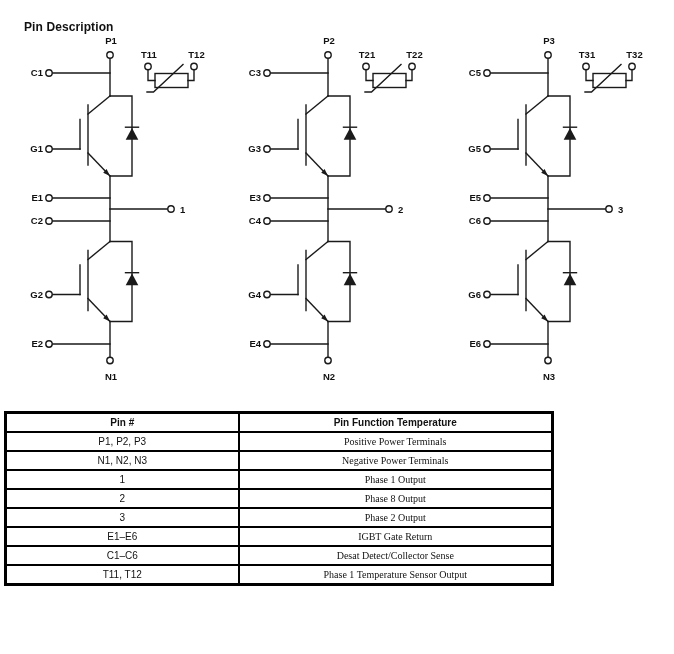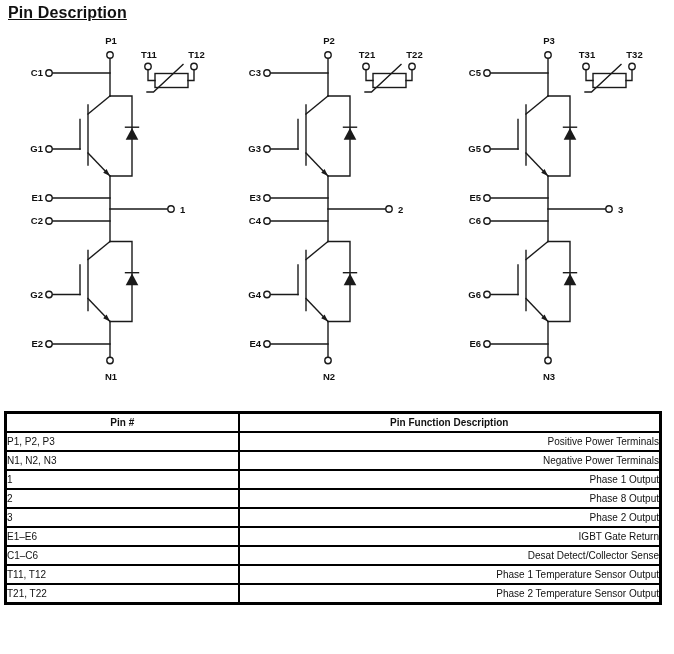--- a/index.html
+++ b/index.html
@@ -1,44 +1,44 @@
 <!DOCTYPE html>
 <html><head>
 <meta charset="utf-8">
 <style>
   html,body{margin:0;padding:0;background:#fff;}
   .page{
     position:relative;width:674px;height:654px;background:#fff;overflow:hidden;
     font-family:"Liberation Sans",sans-serif;color:#111;
   }
   .title{
-    position:absolute;left:8px;top:4px;margin:0;
-    font-size:16px;font-weight:bold;color:#111;letter-spacing:.1px;text-decoration:underline;
+    position:absolute;left:8px;top:4px;margin:16px;
+    font-size:12px;font-weight:bold;color:#111;letter-spacing:.1px;
   }
   svg.diagram{position:absolute;left:0;top:0;}
   
   .ln{stroke:#1a1a1a;stroke-width:1.4;fill:none;stroke-linecap:square;}
   .tc{stroke:#1a1a1a;stroke-width:1.4;fill:#fff;}
   .blk{fill:#1a1a1a;stroke:none;}
   .lbl{font-family:"Liberation Sans",sans-serif;font-size:9.5px;font-weight:bold;fill:#111;}
   .mid{text-anchor:middle;}
   .end{text-anchor:end;}
   
   table.pintable{
-    position:absolute;left:4px;top:411px;width:658px;
+    position:absolute;left:4px;top:411px;width:550px;
     border-collapse:collapse;table-layout:fixed;background:#fff;
     font-family:"Liberation Sans",sans-serif;font-size:10px;color:#111;
   }
   table.pintable{border:3px solid #000;}
   table.pintable th,table.pintable td{
     border:2px solid #000;height:17px;line-height:15px;padding:0;overflow:hidden;white-space:nowrap;
   }
   table.pintable th{font-weight:bold;text-align:center;}
-  td.pin{}
-  td.desc{text-align:right;padding-left:9px;}
+  td.pin{text-align:center;}
+  td.desc{text-align:center;padding-left:9px;font-family:Liberation Serif, serif;}
 </style>
 </head>
 <body>
 
 <div class="page">
 
   <h1 class="title">Pin Description</h1>
 
   <svg class="diagram" width="674" height="406" viewBox="0 0 674 406">
     <defs>
@@ -124,21 +124,21 @@
   </svg>
 
   <table class="pintable">
     <colgroup>
         <col style="width:233px">
         <col>
       </colgroup>
     <thead>
       <tr>
         <th>Pin #</th>
-        <th>Pin Function Description</th>
+        <th>Pin Function Temperature</th>
       </tr>
     </thead>
     <tbody>
       <tr>
           <td class="pin">P1, P2, P3</td>
           <td class="desc">Positive Power Terminals</td>
         </tr>
       <tr>
           <td class="pin">N1, N2, N3</td>
           <td class="desc">Negative Power Terminals</td>
@@ -160,20 +160,16 @@
           <td class="desc">IGBT Gate Return</td>
         </tr>
       <tr>
           <td class="pin">C1–C6</td>
           <td class="desc">Desat Detect/Collector Sense</td>
         </tr>
       <tr>
           <td class="pin">T11, T12</td>
           <td class="desc">Phase 1 Temperature Sensor Output</td>
         </tr>
-      <tr>
-          <td class="pin">T21, T22</td>
-          <td class="desc">Phase 2 Temperature Sensor Output</td>
-        </tr>
     </tbody>
   </table>
 
 </div>
 
 </body></html>

